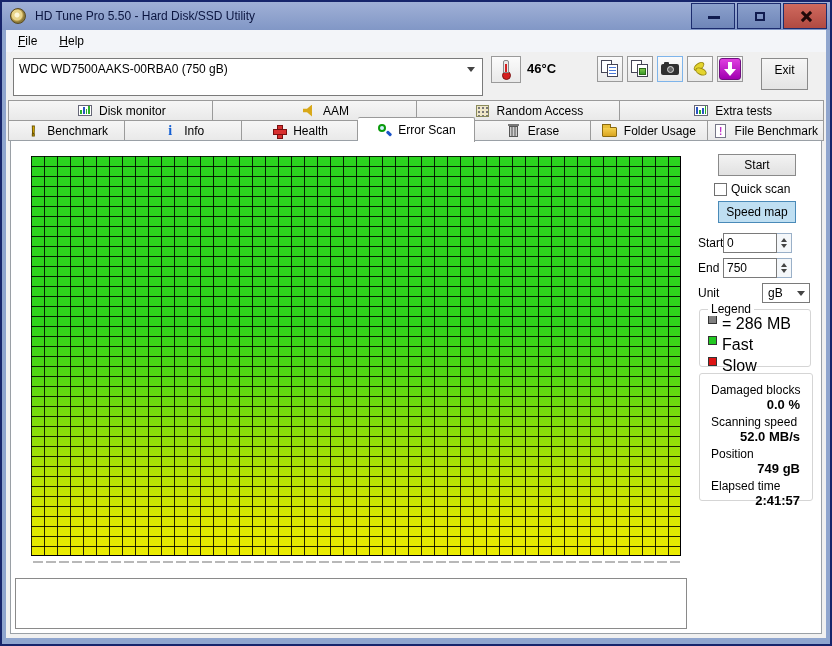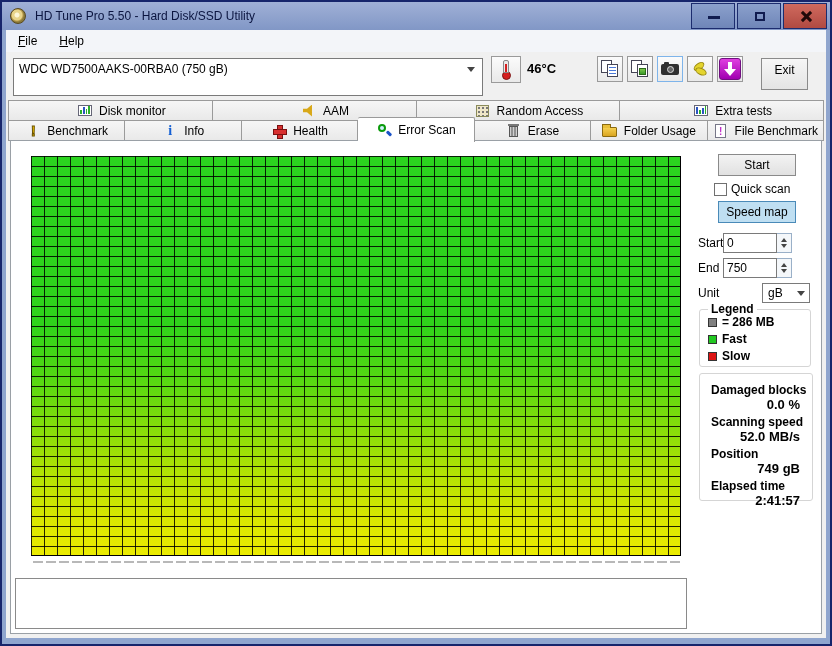--- a/index.html
+++ b/index.html
@@ -126,27 +126,27 @@
   .spin-up,.spin-down { position:absolute; left:4px; width:0; height:0;
     border-left:3px solid transparent; border-right:3px solid transparent; }
   .spin-up { top:4px; border-bottom:4px solid #444; }
   .spin-down { bottom:4px; border-top:4px solid #444; }
   .unit-select { position:absolute; left:751px; top:142px; width:48px; height:20px; background:#fff;
     border:1px solid #7a7a7a; font-size:12px; line-height:18px; padding-left:5px; }
   .unit-arrow { position:absolute; right:4px; top:7px; width:0; height:0;
     border-left:4px solid transparent; border-right:4px solid transparent; border-top:5px solid #444; }
 
   .groupbox { position:absolute; border:1px solid #d5d5d5; border-radius:3px; background:#fff; }
-  .legend-box { left:688px; top:168px; width:112px; height:58px;font-weight:bold; }
+  .legend-box { left:688px; top:168px; width:112px; height:58px; }
   .legend-title { position:absolute; left:8px; top:-8px; background:#fff; padding:0 3px; font-size:12px; color:#000; }
-  .legend-row { display:flex; align-items:center; gap:5px; margin:3px 0 0 8px; font-size:12px; color:#000; }
+  .legend-row { display:flex; align-items:flex-start; gap:5px; margin:3px 0 0 8px; font-size:16px; color:#000; }
   .swatch { width:9px; height:9px; border:1px solid #333; }
 
   .stats-box { left:688px; top:232px; width:114px; height:128px; padding:6px 0 0 0; }
-  .stat-label { font-size:12px; color:#000; padding-left:11px; margin-top:3px;font-weight:bold; }
+  .stat-label { font-size:12px; color:#000; padding-left:11px; margin-top:3px; }
   .stat-value { font-size:13px; font-weight:bold; color:#000; text-align:right; padding-right:12px; }
 
   .out-box { position:absolute; left:4px; top:437px; width:672px; height:51px; background:#fff; border:1px solid #8a8a8a; }
 </style>
 </head>
 <body>
 
 <div class="window">
   <div class="frame"></div>
 

